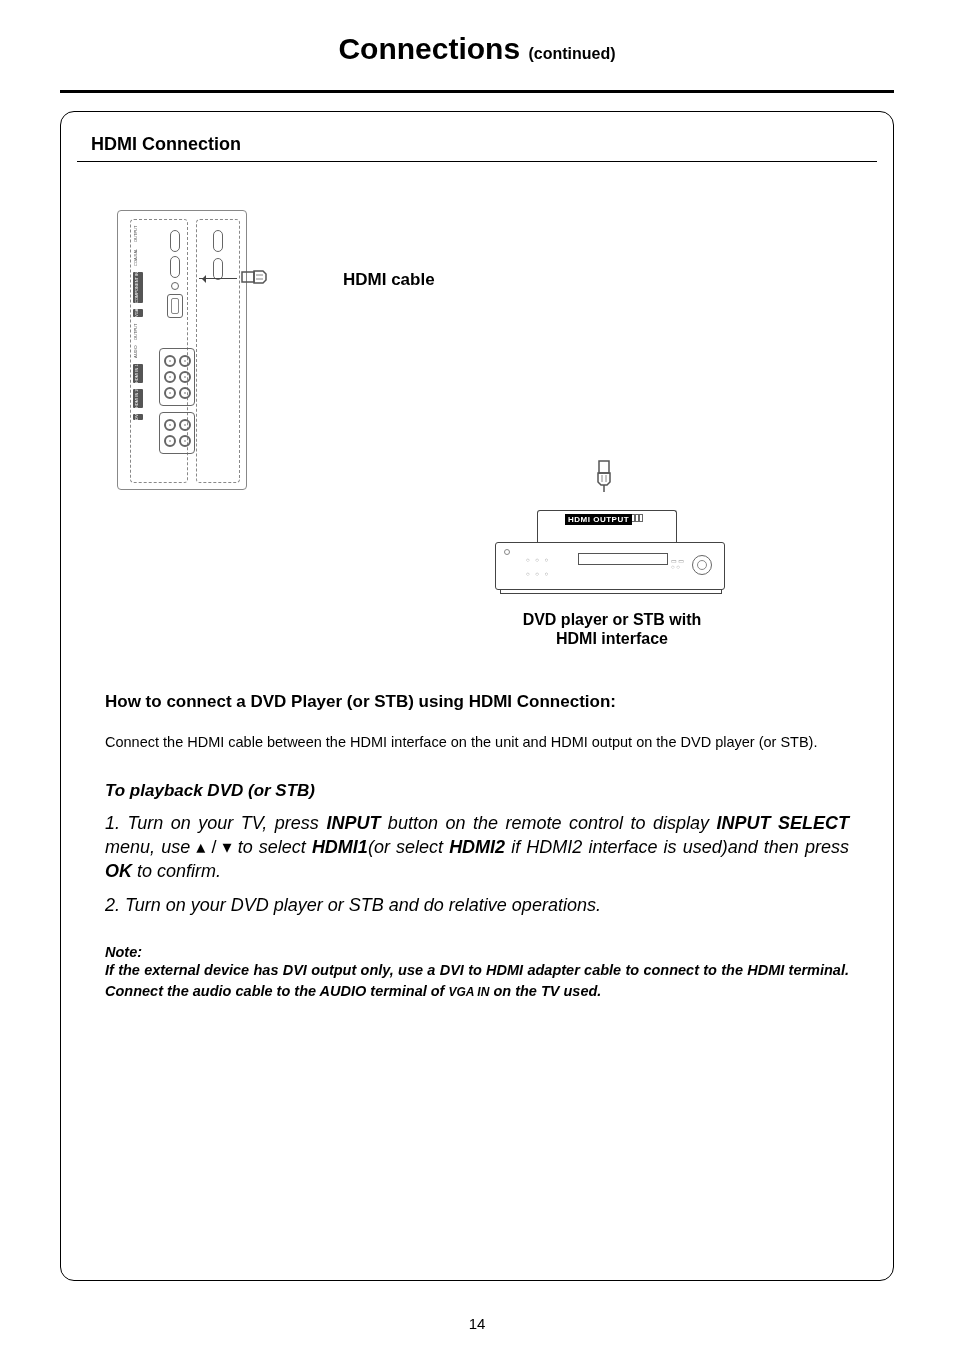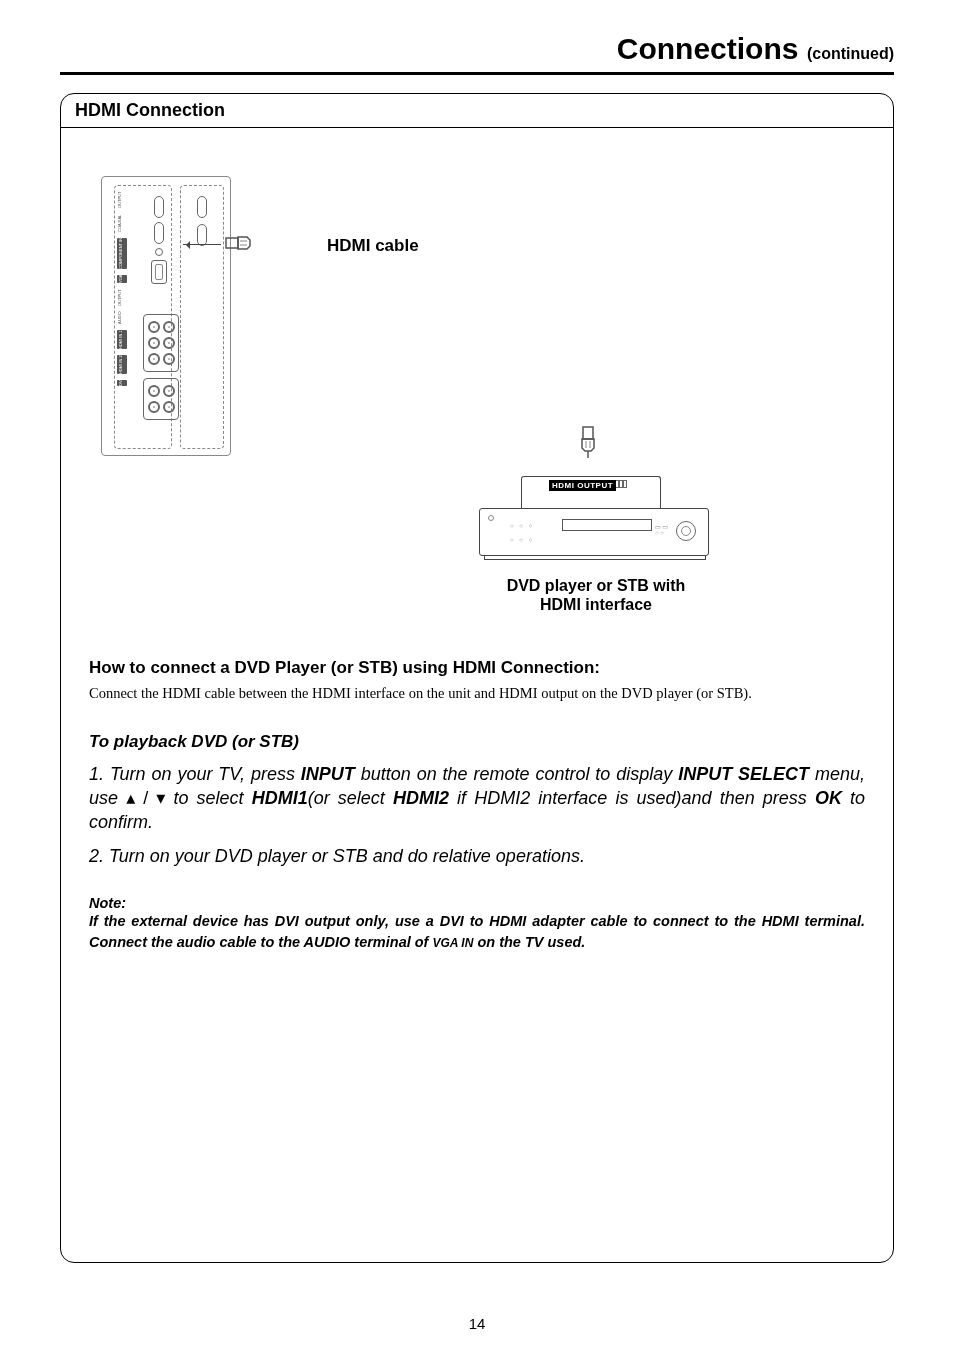--- a/index.html
+++ b/index.html
@@ -1,22 +1,22 @@
 <!DOCTYPE html>
 <html><head>
 <meta charset="utf-8">
 <style>
   * { box-sizing: border-box; margin: 0; padding: 0; }
   html, body { width: 954px; height: 1350px; background: #fff; font-family: Arial, Helvetica, sans-serif; color: #000; }
   .page { width: 954px; height: 1350px; padding: 32px 60px 20px 60px; position: relative; }
-  .title-wrap { text-align: right; margin-bottom: 6px; }
+  .title-wrap { text-align: center; margin-bottom: 24px; }
   .title { font-size: 30px; font-weight: bold; display: inline; }
   .title-cont { font-size: 16px; font-weight: bold; display: inline; margin-left: 4px; }
   .hr { height: 3px; background: #000; margin-bottom: 18px; }
-  .panel { border: 1.5px solid #000; border-radius: 14px; height: 1170px; position: relative; padding: 0; }
+  .panel { border: 1.5px solid #000; border-radius: 14px; height: 1170px; position: relative; padding: 16px; }
   .panel-header { border-bottom: 1.5px solid #000; padding: 6px 14px; font-size: 18px; font-weight: bold; }
   .diagram { position: relative; height: 520px; }
 
   
   .tv-panel { position: absolute; left: 40px; top: 48px; width: 130px; height: 280px; border: 1.5px solid #888; border-radius: 4px; background: #fff; }
   .tv-inner { position: absolute; left: 12px; top: 8px; width: 58px; height: 264px; border: 1px dashed #888; border-radius: 4px; }
   
   .vlabels { position: absolute; left: 2px; top: 6px; width: 10px; height: 250px; font-size: 4px; color: #555; writing-mode: vertical-rl; transform: rotate(180deg); display: flex; gap: 6px; justify-content: flex-end; }
   .vlabels span { display: inline-block; }
   .badge { background:#555; color:#fff; padding:0 1px; border-radius:1px; }
@@ -56,21 +56,21 @@
   .dvd-body .ring { position:absolute; right:12px; top:12px; width:20px; height:20px; border:1.5px solid #666; border-radius:50%; }
   .dvd-body .ring:after{content:"";position:absolute;inset:4px;border:1px solid #888;border-radius:50%;}
   .dvd-body .led { position:absolute; right:40px; top:14px; font-size:6px; color:#888; }
   .dvd-body .sw { position:absolute; left:8px; top:6px; width:6px;height:6px;border:1px solid #888;border-radius:50%; }
   .dvd-foot { position:absolute; left:4px; bottom:-5px; width:222px; height:4px; border-left:1.4px solid #444; border-right:1.4px solid #444; border-bottom:1.4px solid #444; }
   .dvd-caption { position:absolute; left:430px; top:448px; width:210px; text-align:center; font-size:16px; font-weight:bold; line-height:1.2; }
 
   
   .content { padding: 0 28px; }
   .h-connect { font-size:17px; font-weight:bold; margin-top:10px; }
-  .p-plain { font-size:14.5px; margin-top:6px; line-height:1.35;font-family:Liberation Serif, serif; }
+  .p-plain { font-size:14.5px; margin-top:21px; line-height:1.35; }
   .h-play { font-size:17px; font-weight:bold; font-style:italic; margin-top:28px; }
   .step { font-size:18px; font-style:italic; margin-top:10px; line-height:1.35; text-align:justify; }
   .step .b { font-weight:bold; font-style:italic; }
   .arrow-glyph { font-style: normal; }
   .note-lbl { font-size:14.5px; font-weight:bold; font-style:italic; margin-top:26px; }
   .note-body { font-size:14.5px; font-weight:bold; font-style:italic; line-height:1.45; text-align:justify; }
   .note-body .big { font-size:12px; }
 
   .page-num { position:absolute; left:0; right:0; bottom:18px; text-align:center; font-size:15px; }
 </style>

